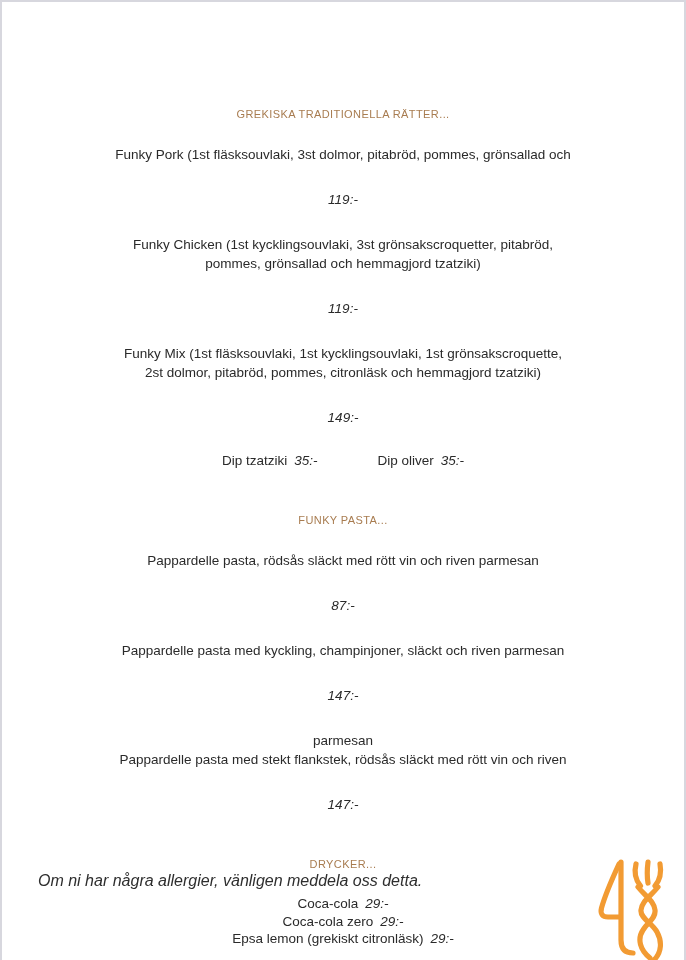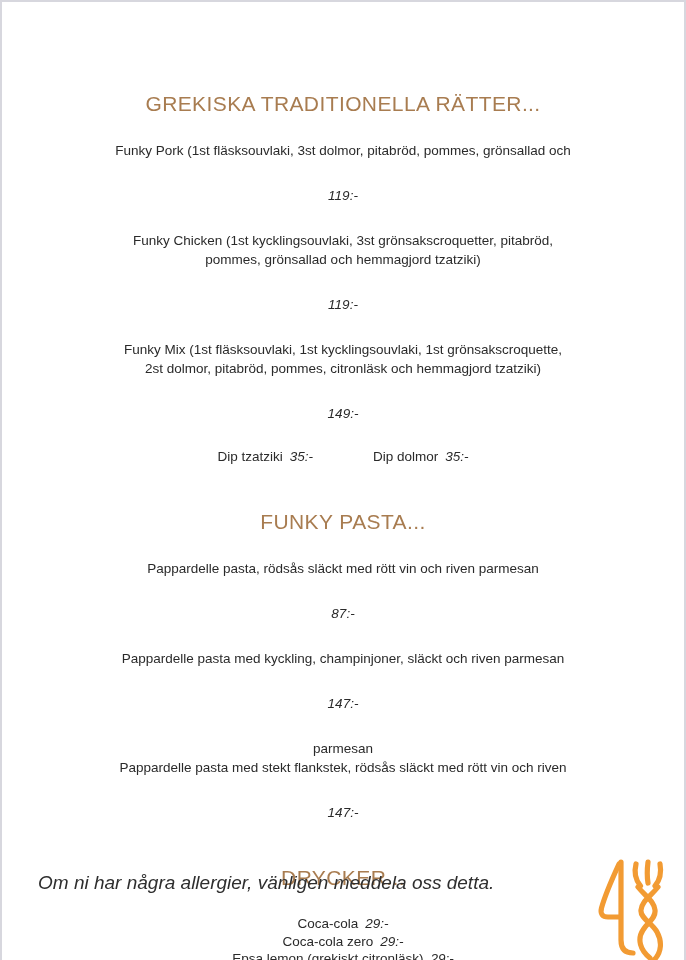--- a/index.html
+++ b/index.html
@@ -13,25 +13,25 @@
     border-right:2px solid #d7d7de;
     overflow:hidden;
     font-family:"Liberation Sans", sans-serif;
     color:#2a2a2a;
   }
   .content{
     padding-top:90px;
     text-align:center;
   }
   .section-title{
-    font-size:21px;
+    font-size:11px;
     letter-spacing:.4px;
     color:#a87c50;
     font-weight:400;
-    margin:0 0 25px 0;
+    margin:16px 0 25px 0;
   }
   .section-title.mid{margin-top:46px;}
   .desc{
     font-size:13.5px;
     line-height:19px;
     max-width:505px;
     margin:0 auto;
   }
   .desc .line{display:block;}
   .price{
@@ -49,21 +49,21 @@
   .dip .p, .drink .p{font-style:italic; margin-left:7px;}
   .drinks{
     font-size:13.5px;
     line-height:17.5px;
     margin:0;
   }
   .allergy-note{
     position:absolute;
     left:36px;
     top:870px;
-    font-size:19px;
+    font-size:16px;
     font-style:italic;
     color:#2e2e2e;
   }
   .logo{
     position:absolute;
     right:16px;
     top:852px;
     width:74px;
     height:108px;
   }
@@ -103,21 +103,21 @@
         <span class="line">2st dolmor, pitabröd, pommes, citronläsk och hemmagjord tzatziki)</span>
       </p>
       <p class="price">149:-</p>
     </div>
 
     <div class="dips">
       <span class="dip">
         <span>Dip tzatziki</span><span class="p">35:-</span>
       </span>
       <span class="dip">
-        <span>Dip dolmor</span><span class="p">35:-</span>
+        <span>Dip oliver</span><span class="p">35:-</span>
       </span>
     </div>
 
     <h2 class="section-title mid">FUNKY PASTA...</h2>
 
     <div class="menu-item">
       <p class="desc">
         <span class="line">Pappardelle pasta, rödsås släckt med rött vin och riven parmesan</span>
       </p>
       <p class="price">87:-</p>

